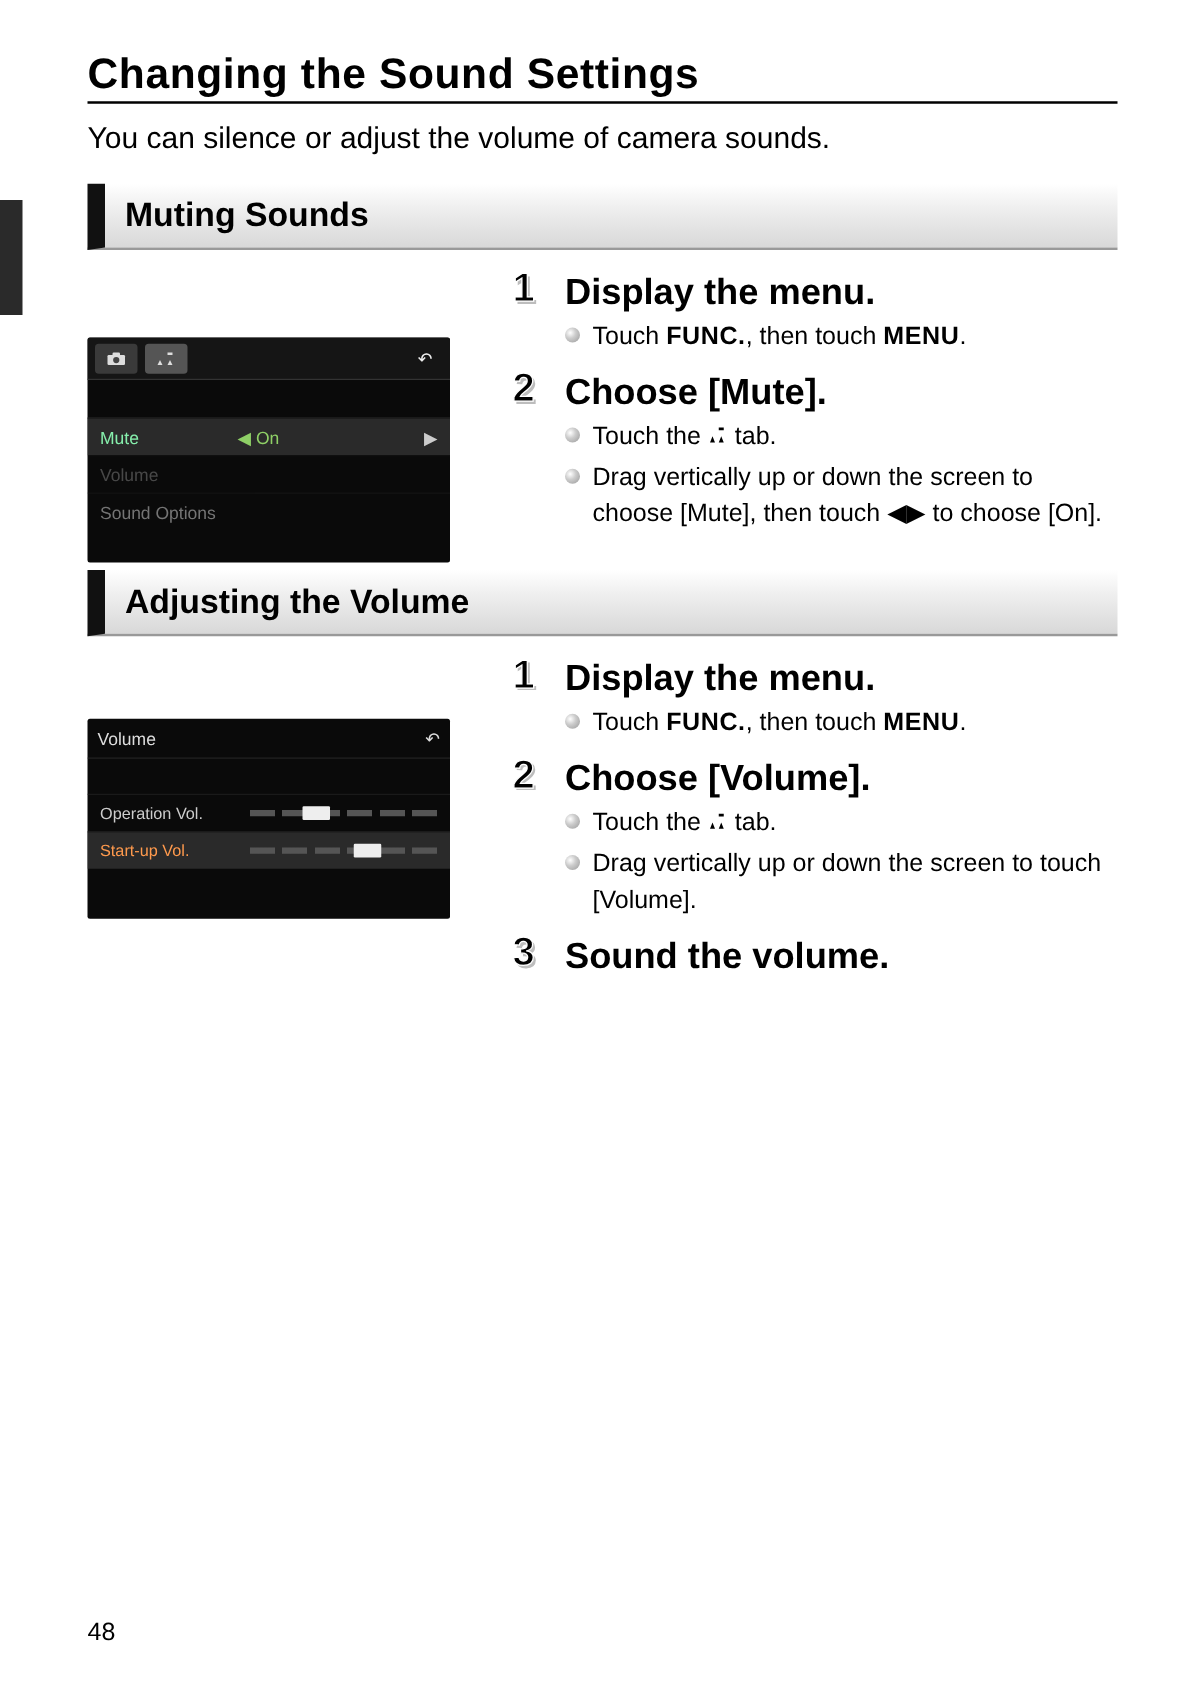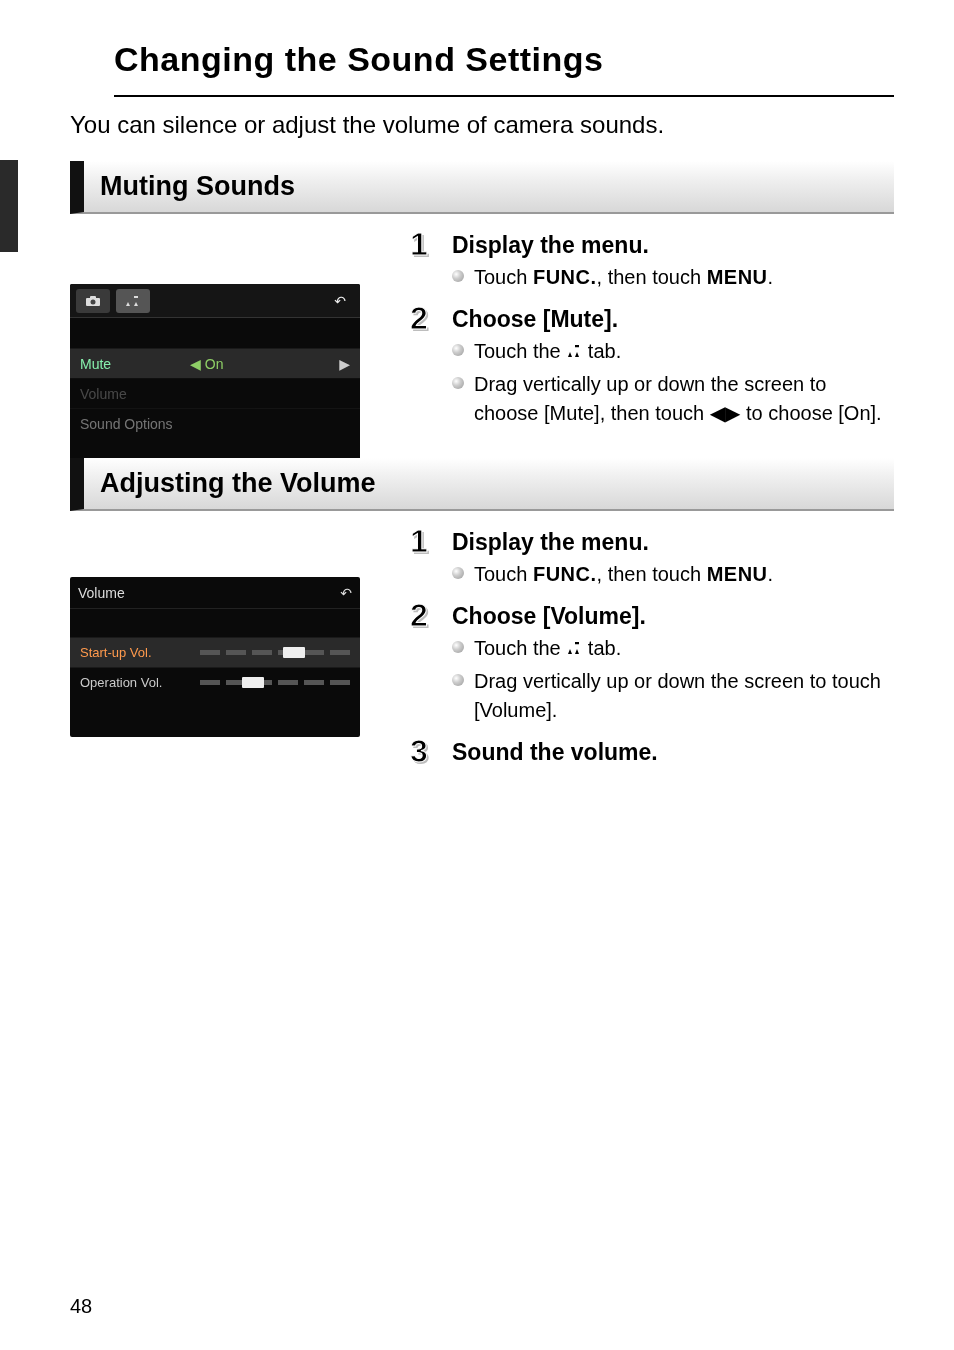--- a/index.html
+++ b/index.html
@@ -4,32 +4,32 @@
 <style>
   * { box-sizing: border-box; margin: 0; padding: 0; }
   html, body { width: 954px; height: 1350px; background: #fff; font-family: Arial, Helvetica, sans-serif; color: #000; }
   .page { position: relative; width: 954px; height: 1350px; padding: 40px 60px 40px 70px; }
 
   .corner-dec { position: absolute; right: 0; width: 120px; height: 80px; overflow: hidden; }
   .corner-dec.top { top: 0; }
 
   .side-tab { position: absolute; left: 0; top: 160px; width: 18px; height: 92px; background: #2a2a2a; }
 
-  .h1 { font-size: 34px; font-weight: 900; font-family: Arial Black, Arial, sans-serif; letter-spacing: 0.5px; border-bottom: 2px solid #000; padding-bottom: 16px; margin-bottom: 14px; margin-left: 44px; }
+  .h1 { font-size: 34px; font-weight: 900; font-family: Arial Black, Arial, sans-serif; letter-spacing: 0.5px; border-bottom: 2px solid #000; padding-bottom: 2px; margin-bottom: 14px; }
   .intro { font-size: 24px; margin-bottom: 22px; }
 
   .h2bar { position: relative; background: linear-gradient(to bottom, #fff 0%, #f0f0f0 35%, #d8d8d8 100%); border-bottom: 2px solid #999; border-left: 14px solid #111; padding: 10px 16px; font-size: 27px; font-weight: 900; font-family: Arial Black, Arial, sans-serif; margin-bottom: 18px; }
 
   .section-body { position: relative; min-height: 160px; margin-bottom: 30px; }
   .steps-col { margin-left: 340px; }
   .step { position: relative; padding-left: 42px; margin-bottom: 14px; }
   .step-num { position: absolute; left: 0; top: -6px; width: 36px; text-align: center; }
   .step-num .n-back { position: absolute; left: 2px; top: 2px; font-size: 32px; font-weight: 900; color: #bdbdbd; }
   .step-num .n-front { position: absolute; left: 0; top: 0; font-size: 32px; font-weight: 900; color: #000; -webkit-text-stroke: 1px #fff; }
-  .step-title { font-size: 23px; font-weight: 700; margin-bottom: 4px; }
+  .step-title { font-size: 29px; font-weight: 700; margin-bottom: 4px; }
   .bullet { position: relative; font-size: 20px; line-height: 1.45; padding-left: 22px; margin-bottom: 4px; }
   .bullet::before { content: ""; position: absolute; left: 0; top: 7px; width: 12px; height: 12px; border-radius: 50%; background: radial-gradient(circle at 35% 35%, #fff, #ccc 40%, #999 100%); }
   .kw { font-family: Liberation Sans, sans-serif; font-weight: 700; letter-spacing: 0.5px; }
 
   
   .shot { position: absolute; left: 0; background: #0a0a0a; border: 0; color: #ddd; font-size: 14px; }
   .shot1 { top: 52px; width: 290px; height: 180px; border-radius: 2px; overflow: hidden; }
   .shot1 .tabs { display: flex; align-items: center; height: 34px; background: #151515; border-bottom: 1px solid #333; padding: 0 6px; gap: 6px; }
   .tab-btn { width: 34px; height: 24px; background: #3a3a3a; border-radius: 3px; display:flex; align-items:center; justify-content:center; }
   .tab-btn.active { background: #555; }
@@ -176,32 +176,32 @@
   </div>
 
   <div class="section-body" style="min-height:420px">
 
     <div class="shot shot2">
       <div class="hdr">
         <span>Volume</span>
         <span style="margin-left:auto">↶</span>
       </div>
       <div class="rowgap2"></div>
+      <div class="vrow">
+        <span class="lbl" style="color:#ccc">Operation Vol.</span>
+        <div class="bar">
+            <div class="knob" style="left:28%"></div>
+          </div>
+      </div>
       <div class="vrow sel">
         <span class="lbl">Start-up Vol.</span>
         <div class="bar">
             <div class="knob" style="left:55%"></div>
           </div>
       </div>
-      <div class="vrow">
-        <span class="lbl" style="color:#ccc">Operation Vol.</span>
-        <div class="bar">
-            <div class="knob" style="left:28%"></div>
-          </div>
-      </div>
     </div>
 
     <div class="steps-col">
       <div class="step">
         <div class="step-num">
           <span class="n-back">1</span>
           <span class="n-front">1</span>
         </div>
         <div class="step-title">Display the menu.</div>
         <div class="bullet">

